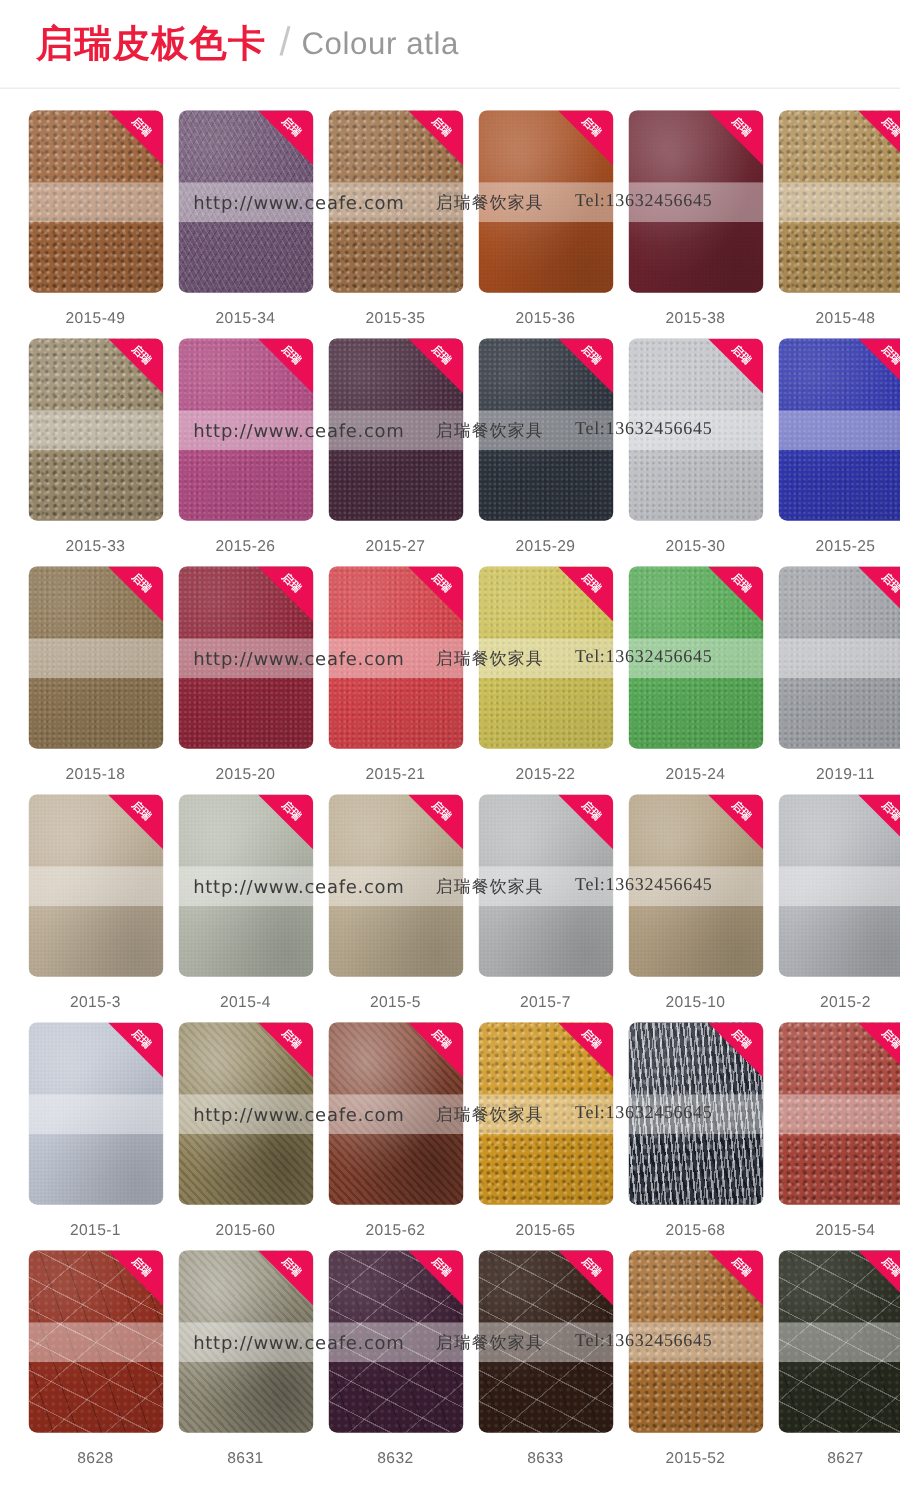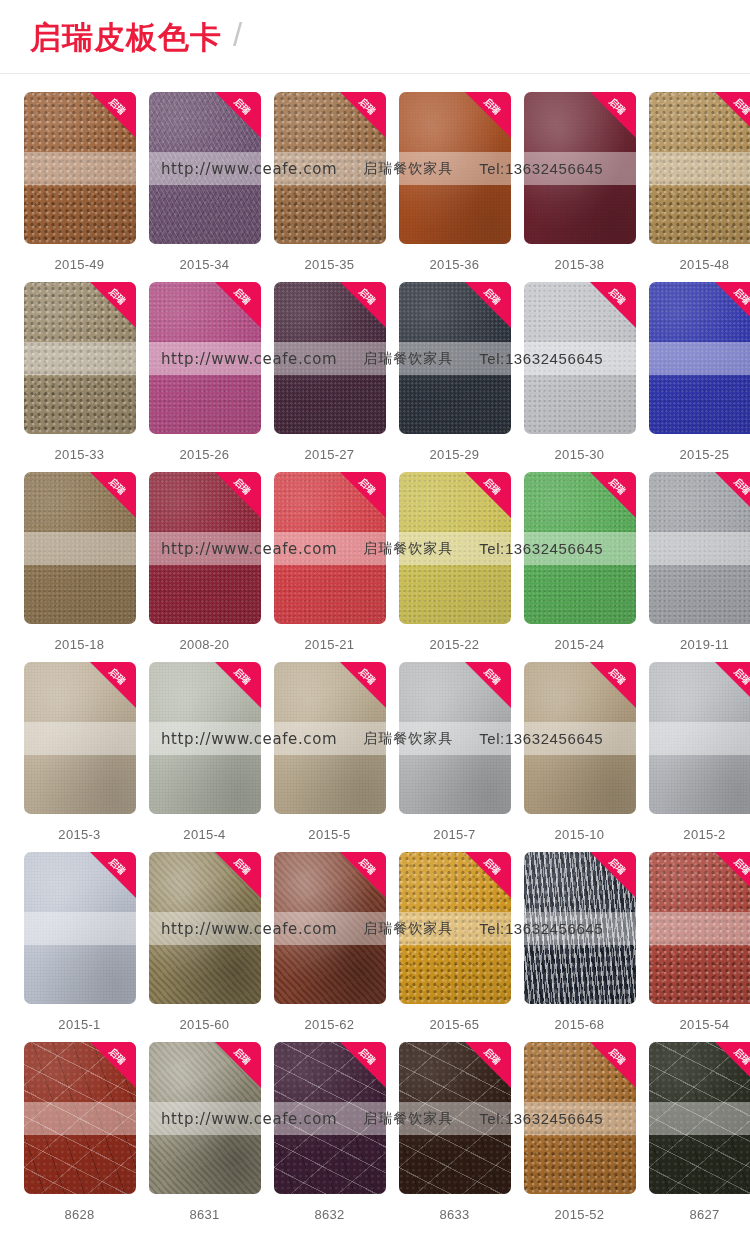--- a/index.html
+++ b/index.html
@@ -218,33 +218,34 @@
     letter-spacing: .6px;
   }
   .wm-cn {
     font-family: "DejaVu Sans", sans-serif;
     font-size: 14px;
     color: #3b3b3b;
     margin-left: 26px;
     letter-spacing: 1px;
   }
   .wm-tel {
-    font-family: Liberation Sans, sans-serif;
+    font-family: Liberation Serif, serif;
     font-size: 15px;
     color: #3b3b3b;
     margin-left: 26px;
     letter-spacing: .6px;
   }
 </style>
 </head>
 <body>
 
 <div class="header">
   <span class="header-cn">启瑞皮板色卡</span>
   <span class="header-slash">/</span>
+  <span class="header-en">Colour atla</span>
 </div>
 
 <div class="grid" id="grid">
     <div class="row">
       <div class="cell">
         <div class="swatch" style="background-color: rgb(156, 98, 57);">
           <div class="grain pebble"></div>
           <div class="sheen"></div>
           <div class="badge">
             <div class="badge-tri" style="border-top-color: rgb(236, 14, 84);"></div>
@@ -405,21 +406,21 @@
       </div>
       <div class="cell">
         <div class="swatch" style="background-color: rgb(142, 36, 56);">
           <div class="grain fine"></div>
           <div class="sheen"></div>
           <div class="badge">
             <div class="badge-tri" style="border-top-color: rgb(236, 14, 84);"></div>
             <div class="badge-text">启瑞</div>
           </div>
         </div>
-        <div class="label">2008-20</div>
+        <div class="label">2015-20</div>
       </div>
       <div class="cell">
         <div class="swatch" style="background-color: rgb(212, 65, 72);">
           <div class="grain fine"></div>
           <div class="sheen"></div>
           <div class="badge">
             <div class="badge-tri" style="border-top-color: rgb(236, 14, 84);"></div>
             <div class="badge-text">启瑞</div>
           </div>
         </div>

